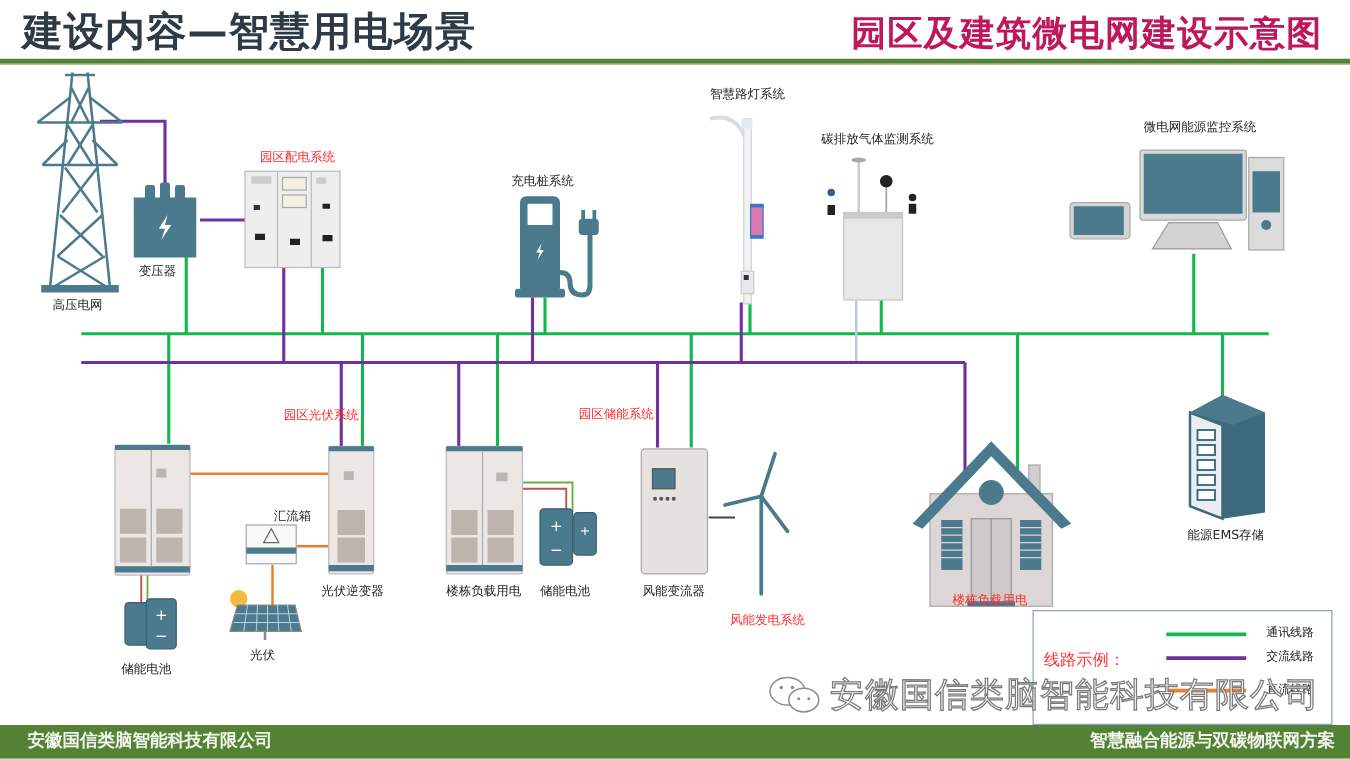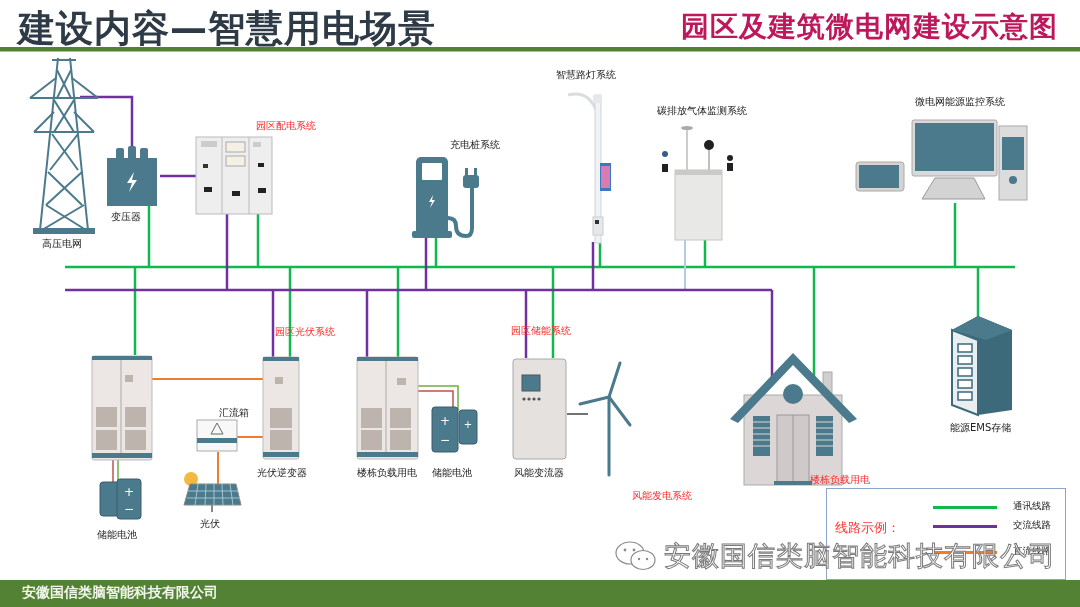--- a/index.html
+++ b/index.html
@@ -1,23 +1,23 @@
 <!DOCTYPE html>
 <html><head>
 <meta charset="utf-8">
 <style>
   html,body{margin:0;padding:0;background:#fff;}
   body{width:1080px;height:607px;position:relative;overflow:hidden;font-family:"DejaVu Sans","Liberation Sans",sans-serif;}
-  .title-left{position:absolute;left:18px;top:4px;font-size:37px;font-weight:bold;color:#2e3a46;letter-spacing:1px;}
+  .title-left{position:absolute;left:18px;top:4px;font-size:32px;font-weight:bold;color:#2e3a46;letter-spacing:1px;}
   .title-right{position:absolute;right:22px;top:8px;font-size:28px;font-weight:bold;color:#be185d;letter-spacing:1px;}
   .top-rule{position:absolute;left:0;top:47px;width:1080px;height:4px;background:#548235;}
   .top-rule2{position:absolute;left:0;top:51px;width:1080px;height:1px;background:#a9c48f;}
   svg.diagram{position:absolute;left:0;top:0;}
   .lbl{position:absolute;font-size:10px;color:#222;white-space:nowrap;}
-  .lbl.red{color:#ff2a2a;margin-left:48px;}
+  .lbl.red{color:#ff2a2a;}
   .footer{position:absolute;left:0;top:580px;width:1080px;height:27px;background:#548235;}
   .footer-left{position:absolute;left:22px;top:4px;font-size:14px;font-weight:bold;color:#f1f5ec;}
   .footer-right{position:absolute;right:12px;top:4px;font-size:14px;font-weight:bold;color:#f1f5ec;}
   .legend{position:absolute;left:826px;top:488px;width:238px;height:90px;border:1px solid #8ea4cc;background:#fff;}
   .legend-title{position:absolute;left:8px;top:30px;font-size:13px;color:#ff3333;}
   .legend-row{position:absolute;left:106px;height:14px;}
   .legend-line{position:absolute;left:0;top:6px;width:64px;height:3px;}
   .legend-text{position:absolute;left:80px;top:0;font-size:9.5px;color:#222;white-space:nowrap;}
   .watermark{position:absolute;left:618px;top:538px;font-size:27px;color:#fff;-webkit-text-stroke:1px #7a7a7a;letter-spacing:1px;white-space:nowrap;}
   .wm-icon{position:absolute;left:614px;top:540px;}
@@ -279,22 +279,22 @@
         <rect x="958" y="368" width="14" height="8"></rect>
         <rect x="958" y="380" width="14" height="8"></rect>
         <rect x="958" y="392" width="14" height="8"></rect>
     </g>
   </g>
 </svg>
 
 <div class="lbl" style="left:42px;top:237px;">高压电网</div>
 <div class="lbl" style="left:111px;top:210px;">变压器</div>
 <div class="lbl red" style="left:208px;top:119px;">园区配电系统</div>
-<div class="lbl" style="left:409px;top:138px;margin-left:41px;">充电桩系统</div>
-<div class="lbl" style="left:556px;top:68px;">智慧路灯系统</div>
+<div class="lbl" style="left:409px;top:138px;">充电桩系统</div>
+<div class="lbl" style="left:568px;top:68px;">智慧路灯系统</div>
 <div class="lbl" style="left:657px;top:104px;">碳排放气体监测系统</div>
 <div class="lbl" style="left:915px;top:95px;">微电网能源监控系统</div>
 <div class="lbl red" style="left:181px;top:325px;padding-left:46px;">园区光伏系统</div>
 <div class="lbl" style="left:257px;top:466px;">光伏逆变器</div>
 <div class="lbl" style="left:219px;top:406px;">汇流箱</div>
 <div class="lbl" style="left:200px;top:517px;">光伏</div>
 <div class="lbl" style="left:97px;top:528px;">储能电池</div>
 <div class="lbl red" style="left:433px;top:324px;padding-left:30px;">园区储能系统</div>
 <div class="lbl" style="left:357px;top:466px;">楼栋负载用电</div>
 <div class="lbl" style="left:432px;top:466px;">储能电池</div>
@@ -324,13 +324,14 @@
   <ellipse cx="29" cy="20" rx="12" ry="9.5" fill="#fff" stroke="#8a8a8a" stroke-width="1.2"></ellipse>
   <circle cx="11" cy="10" r="1.4" fill="#8a8a8a"></circle>
     <circle cx="20" cy="10" r="1.4" fill="#8a8a8a"></circle>
   <circle cx="25" cy="19" r="1.2" fill="#8a8a8a"></circle>
     <circle cx="33" cy="19" r="1.2" fill="#8a8a8a"></circle>
 </svg>
 <div class="watermark" style="left:664px;">安徽国信类脑智能科技有限公司</div>
 
 <div class="footer">
   <div class="footer-left">安徽国信类脑智能科技有限公司</div>
+  <div class="footer-right">智慧融合能源与双碳物联网方案</div>
 </div>
 
 </body></html>

